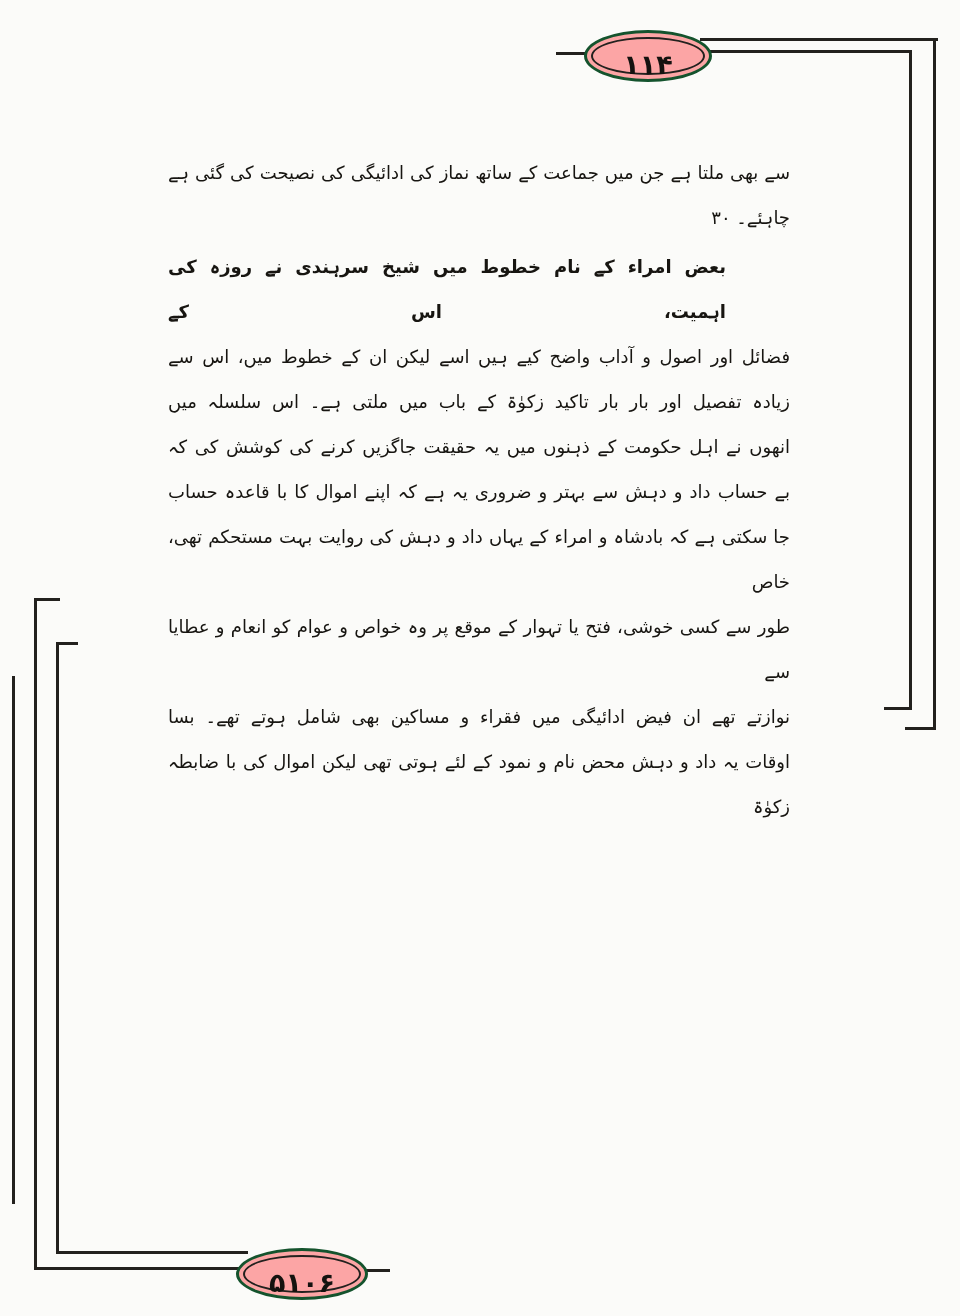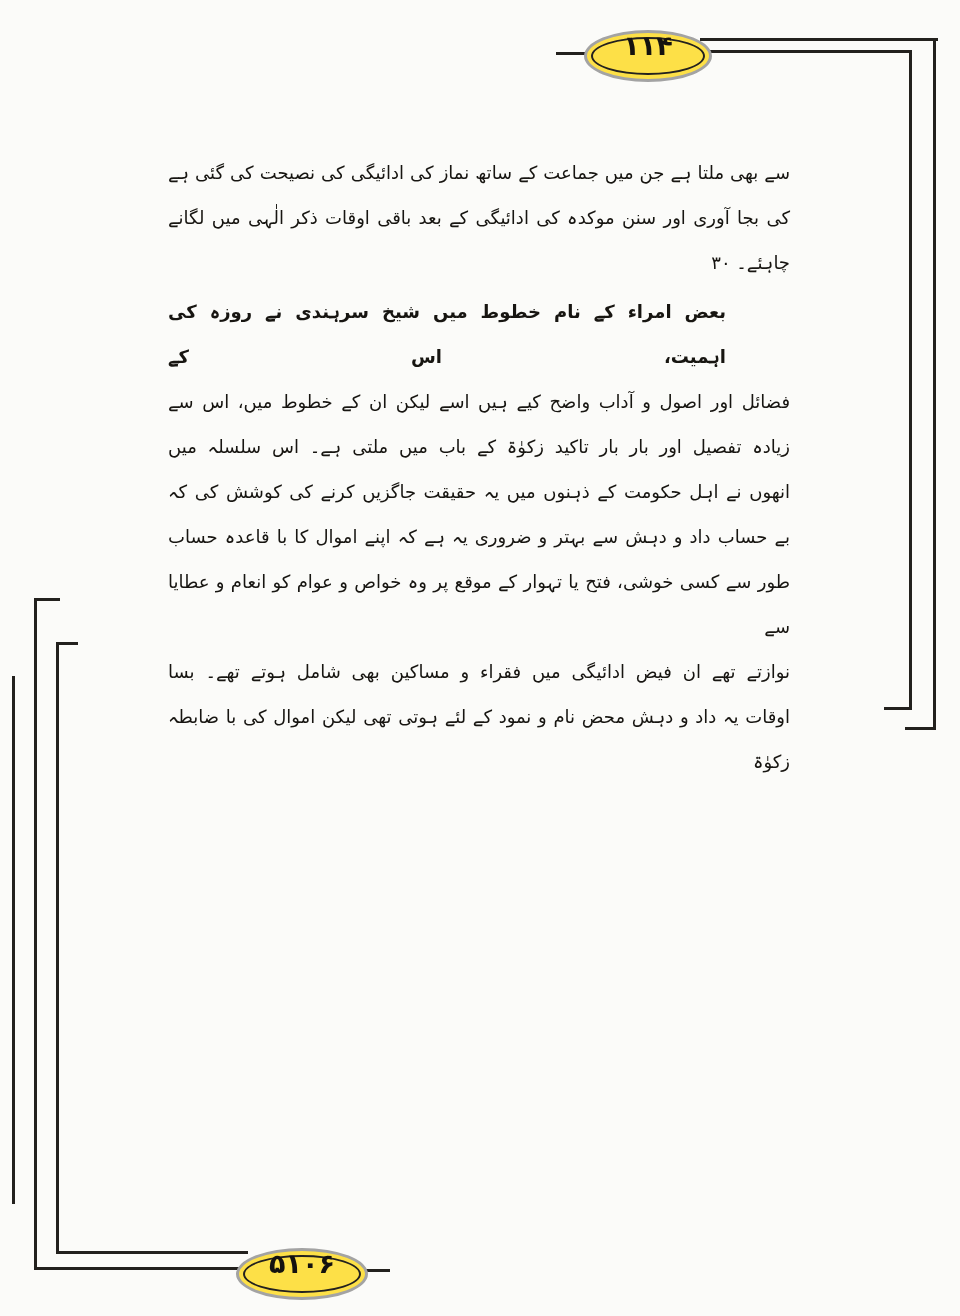--- a/index.html
+++ b/index.html
@@ -9,24 +9,24 @@
     position:relative;
     overflow:hidden;
     font-family:"DejaVu Sans", sans-serif;
     color:#14120f;
   }
   
   .rule{position:absolute;background:#23211e;}
   
   .cartouche{
     position:absolute;
-    border:3px solid #a3a3a3;
+    border:3px solid #14532d;
     border-radius:50%;
-    background:#fde047;
-    display:flex;align-items:flex-start;justify-content:center;
+    background:#fca5a5;
+    display:flex;align-items:flex-end;justify-content:center;
   }
   .cartouche .inner{
     position:absolute;inset:4px;
     border:2px solid #23211e;border-radius:50%;
   }
   .cartouche .num{
     position:relative;z-index:2;
     font-size:27px;font-weight:bold;
     letter-spacing:1px;
     line-height:1;
@@ -78,29 +78,29 @@
 
 <div class="cartouche" style="left:236px;top:1248px;width:126px;height:46px;">
   <div class="inner"></div>
   <div class="num">۵۱۰۶</div>
 </div>
 
 <div class="text-block">
 
   <div class="para">
     <div class="line">سے بھی ملتا ہے جن میں جماعت کے ساتھ نماز کی ادائیگی کی نصیحت کی گئی ہے</div>
-    <div class="line">کی بجا آوری اور سنن موکدہ کی ادائیگی کے بعد باقی اوقات ذکر الٰہی میں لگانے</div>
     <div class="line short">چاہئے۔ ۳۰</div>
   </div>
 
   <div class="para">
     <div class="line indent">بعض امراء کے نام خطوط میں شیخ سرہندی نے روزہ کی اہمیت، اس کے</div>
     <div class="line">فضائل اور اصول و آداب واضح کیے ہیں اسے لیکن ان کے خطوط میں، اس سے</div>
     <div class="line">زیادہ تفصیل اور بار بار تاکید زکوٰۃ کے باب میں ملتی ہے۔ اس سلسلہ میں</div>
     <div class="line">انھوں نے اہل حکومت کے ذہنوں میں یہ حقیقت جاگزیں کرنے کی کوشش کی کہ</div>
     <div class="line">بے حساب داد و دہش سے بہتر و ضروری یہ ہے کہ اپنے اموال کا با قاعدہ حساب</div>
+    <div class="line">جا سکتی ہے کہ بادشاہ و امراء کے یہاں داد و دہش کی روایت بہت مستحکم تھی، خاص</div>
     <div class="line">طور سے کسی خوشی، فتح یا تہوار کے موقع پر وہ خواص و عوام کو انعام و عطایا سے</div>
     <div class="line">نوازتے تھے ان فیض ادائیگی میں فقراء و مساکین بھی شامل ہوتے تھے۔ بسا</div>
     <div class="line">اوقات یہ داد و دہش محض نام و نمود کے لئے ہوتی تھی لیکن اموال کی با ضابطہ زکوٰۃ</div>
 
   </div>
 
 </div>
 
 </body></html>

